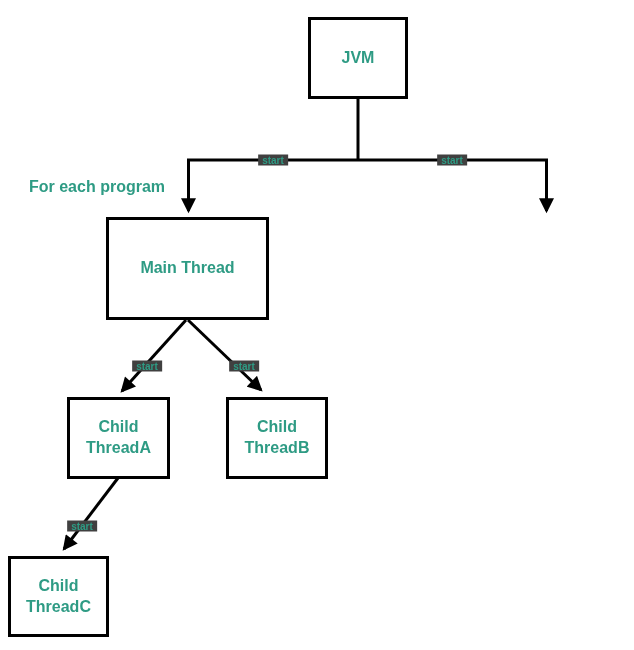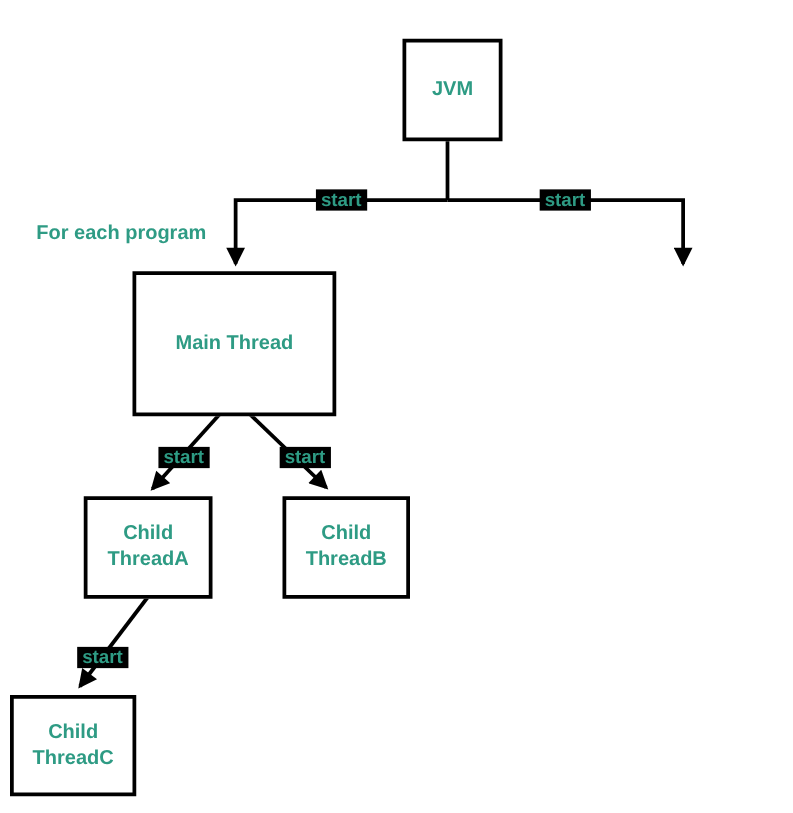--- a/index.html
+++ b/index.html
@@ -40,33 +40,33 @@
     color: var(--accent);
     font-weight: bold;
     font-size: 16px;
     line-height: 1.3;
     display: flex;
     align-items: center;
     justify-content: center;
     text-align: center;
     white-space: pre-line;
   }
-  .node-jvm     { left: 308px; top: 31px;  width: 80px; height: 82px; margin-left: 14px; }
-  .node-main    { left: 106px; top: 217px; width: 163px; height: 116px; }
+  .node-jvm     { left: 308px; top: 17px;  width: 100px; height: 82px; }
+  .node-main    { left: 106px; top: 217px; width: 163px; height: 103px; }
   .node-daemon  { left: 466px; top: 217px; width: 163px; height: 102px; font-size: 15.5px; }
   .node-child-a { left: 67px;  top: 397px; width: 103px; height: 82px; }
   .node-child-b { left: 226px; top: 397px; width: 102px; height: 82px; }
   .node-child-c { left: 8px;   top: 556px; width: 101px; height: 81px; }
   .edge-label {
     position: absolute;
     transform: translate(-50%, -50%);
-    background: #000000;
+    background: #404040;
     color: var(--accent);
     font-weight: bold;
-    font-size: 15px;
+    font-size: 10px;
     padding: 0 4px;
     white-space: nowrap;
   }
   .lbl-start-top-left  { left: 273px; top: 160px; }
   .lbl-start-top-right { left: 452px; top: 160px; }
   .lbl-start-mid-left  { left: 147px; top: 366px; }
   .lbl-start-mid-right { left: 244px; top: 366px; }
   .lbl-start-bottom    { left: 82px;  top: 526px; }
   .lbl-for-each {
     position: absolute;

